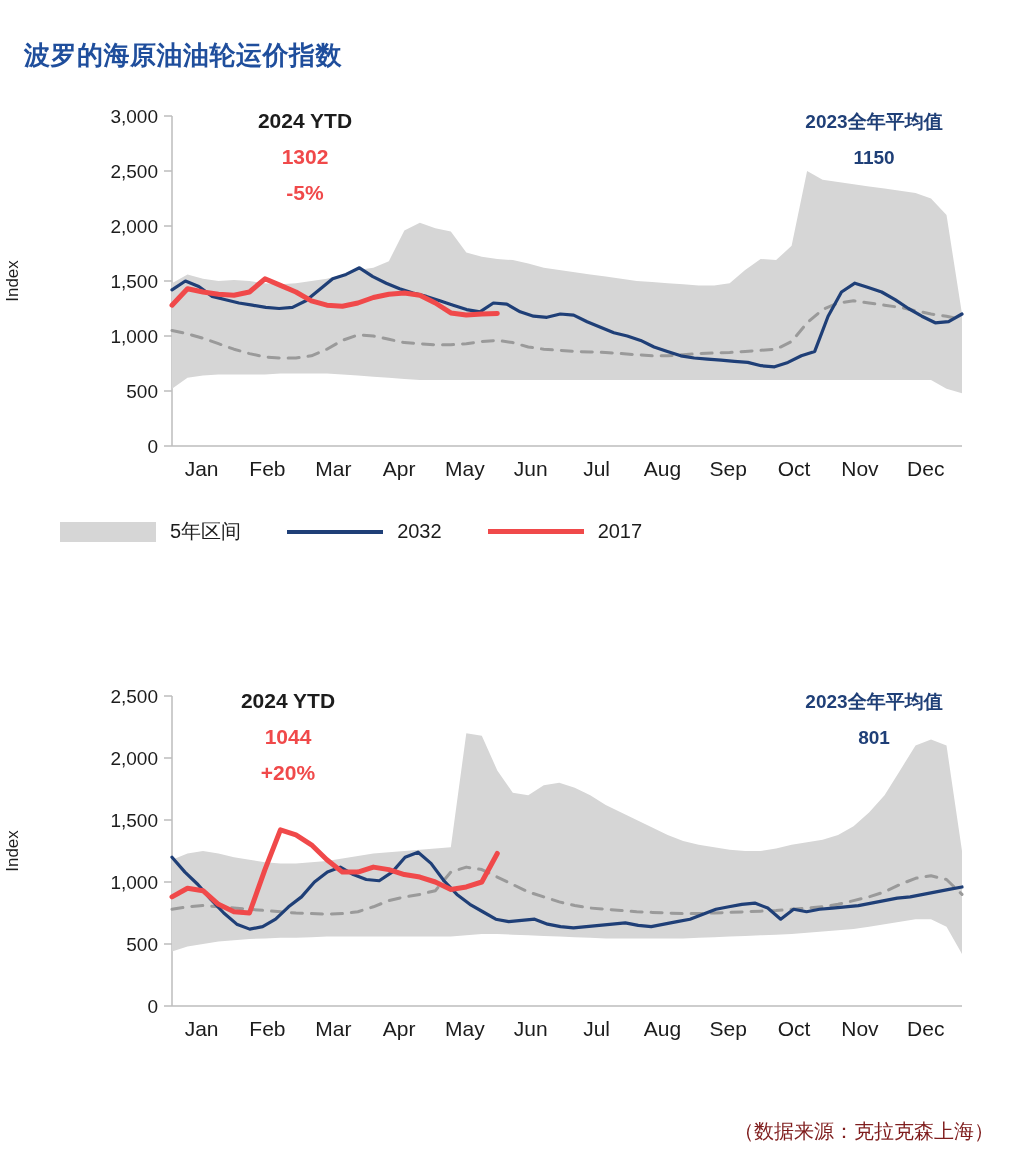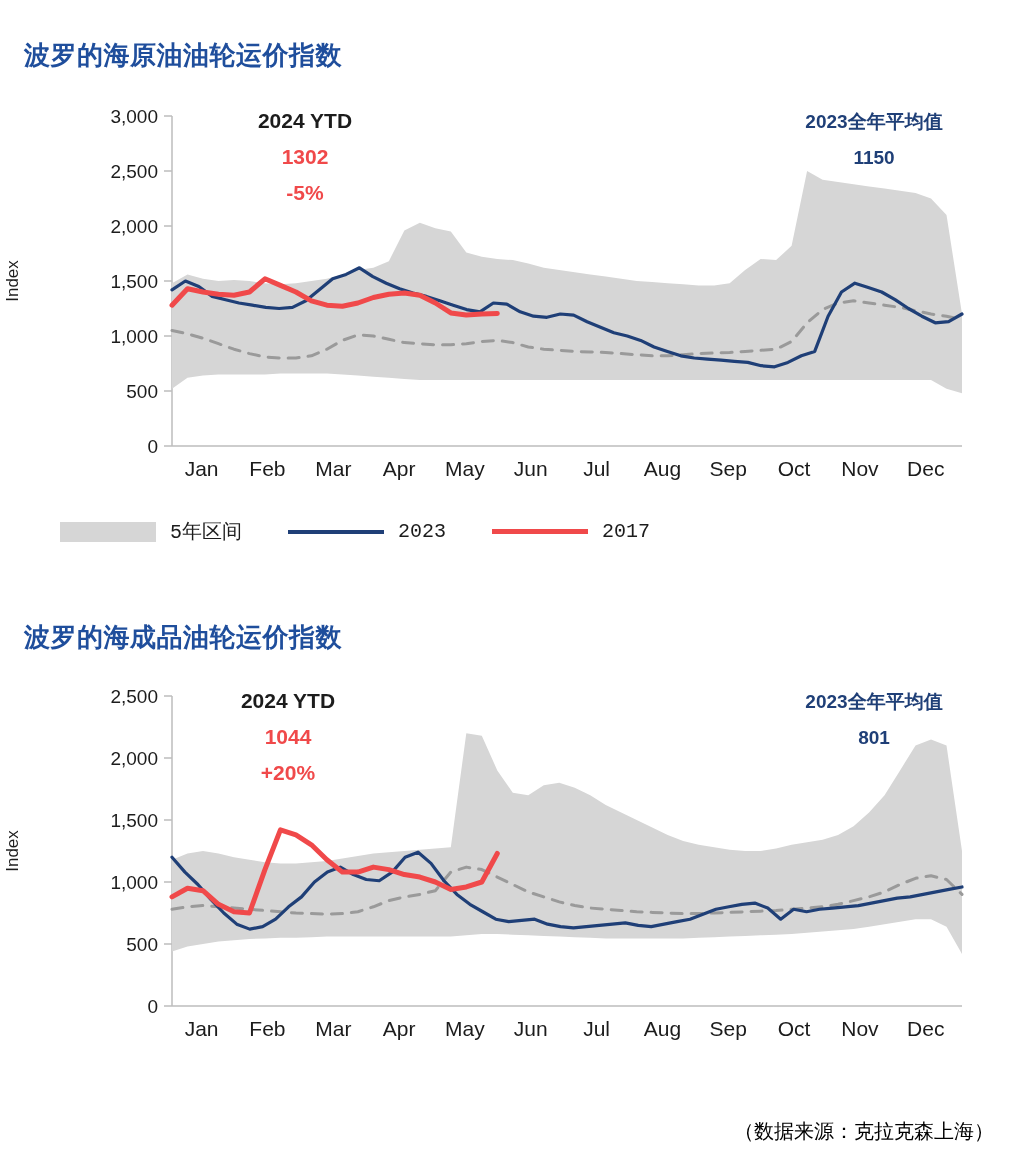--- a/index.html
+++ b/index.html
@@ -81,21 +81,20 @@
     top: 430px;
     width: 900px;
     display: flex;
     align-items: center;
     font-size: 20px;
   }
   .legend-item {
     display: flex;
     align-items: center;
     margin-right: 46px;
-    font-family: Liberation Mono, monospace;
   }
   .legend-label {
     margin-left: 14px;
     color: #1c1c1c;
     font-size: 20px;
   }
   .swatch-band {
     width: 96px;
     height: 20px;
     background: #d6d6d6;
@@ -114,21 +113,21 @@
     width: 96px;
     height: 0;
     border-top: 5px solid #f0494a;
   }
 
   #source-note {
     position: absolute;
     right: 26px;
     top: 1118px;
     font-size: 20px;
-    color: #000000;
+    color: #7f1d1d;
     font-family: "Liberation Serif", serif;
     text-align: right;
   }
 </style>
 </head>
 <body>
 
 <div class="page">
 
   <div class="chart-title" id="panel1-title">波罗的海原油油轮运价指数</div>
@@ -176,30 +175,29 @@
           <text x="874" y="76" class="annot-blue" text-anchor="middle">1150</text>
         </svg>
     </div>
     <div class="legend">
       <div class="legend-item">
         <span class="swatch-band"></span>
         <span class="legend-label">5年区间</span>
       </div>
       <div class="legend-item">
         <span class="swatch-2023"></span>
-        <span class="legend-label">2023</span>
+        <span class="legend-label">2032</span>
       </div>
       <div class="legend-item">
         <span class="swatch-2024"></span>
         <span class="legend-label">2017</span>
       </div>
     </div>
   </div>
 
-  <div class="chart-title" id="panel2-title">波罗的海成品油轮运价指数</div>
 
   <div class="panel" id="panel2">
     <div class="plot-wrap">
       <svg class="plot" id="svg2" width="1020" height="400">
           <line x1="172" y1="28" x2="172" y2="338" stroke="#bdbdbd" stroke-width="1.5"></line>
           <line x1="172" y1="338" x2="962" y2="338" stroke="#bdbdbd" stroke-width="1.5"></line>
           <line x1="164" y1="338" x2="172" y2="338" stroke="#bdbdbd" stroke-width="1.5"></line>
           <text x="158" y="345" text-anchor="end" class="tick-text">0</text>
           <line x1="164" y1="276" x2="172" y2="276" stroke="#bdbdbd" stroke-width="1.5"></line>
           <text x="158" y="283" text-anchor="end" class="tick-text">500</text>

